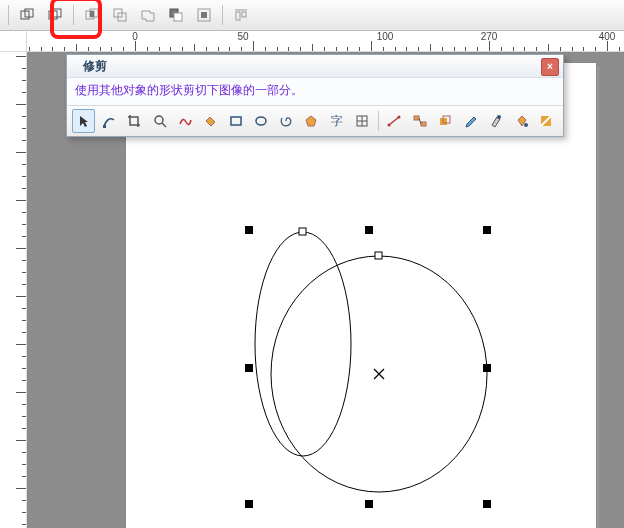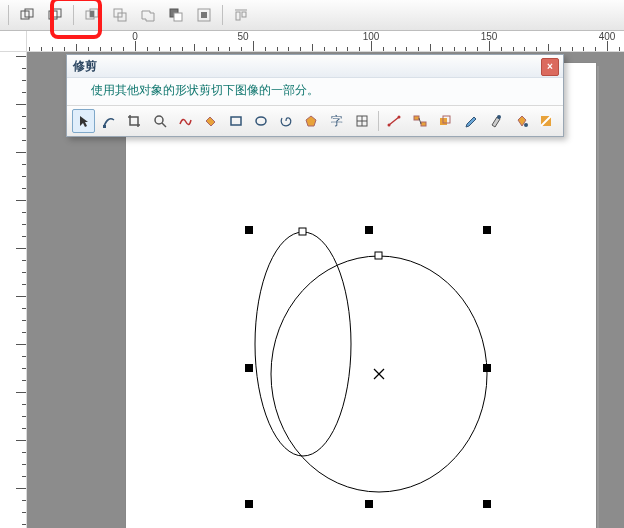--- a/index.html
+++ b/index.html
@@ -29,23 +29,23 @@
 .v-tick.minor{width:4px}
 
 .scroll-area{flex:1;position:relative;background:#8c8c8c;overflow:hidden}
 .page-shadow{position:absolute;left:102px;top:14px;width:470px;height:580px;background:#999}
 .page{position:absolute;left:98px;top:10px;width:470px;height:580px;background:#fff;border:1px solid #888}
 
 .canvas-svg{position:absolute;left:0;top:0}
 
 
 .tooltip-panel{position:absolute;left:66px;top:54px;width:496px;background:#fff;border:1px solid #9aa7b4;box-shadow:3px 3px 6px rgba(0,0,0,.25);z-index:20}
-.tp-title{height:22px;background:linear-gradient(#fdfdfd,#e9eef4);display:flex;align-items:center;padding:0 6px;font-weight:bold;color:#2b4560;position:relative;border-bottom:1px solid #d9e0e8}
+.tp-title{height:22px;background:linear-gradient(#fdfdfd,#e9eef4);display:flex;align-items:center;padding:0 16px;font-weight:bold;color:#2b4560;position:relative;border-bottom:1px solid #d9e0e8}
 .tp-close{position:absolute;right:4px;top:3px;width:16px;height:16px;background:#db6a5e;border:1px solid #b84e43;border-radius:2px;display:flex;align-items:center;justify-content:center;color:#fff;font-size:10px;line-height:1}
-.tp-desc{padding:4px 24px 6px;color:#0f766e;background:#fbfcfd}
+.tp-desc{padding:4px 8px 6px;color:#6d28d9;background:#fbfcfd}
 .tp-toolbar{height:30px;background:linear-gradient(#fdfdfd,#ebebeb);border-top:1px solid #d9d9d9;display:flex;align-items:center;padding:0 4px}
 .mini-btn{width:22px;height:22px;margin:0 1px;display:flex;align-items:center;justify-content:center;border:1px solid transparent;border-radius:2px}
 .mini-btn.active{border-color:#7fa8c9;background:#e0eefb}
 .mini-sep{width:1px;height:20px;background:#c5c5c5;margin:0 3px}
 
 svg{display:block}
 </style>
 </head>
 <body>
 
@@ -106,22 +106,22 @@
           <rect x="9" y="5" width="4" height="5" fill="none" stroke="#999"></rect>
         </svg>
     </div>
   </div>
 
   <div class="ruler-row">
     <div class="ruler-corner"></div>
     <div class="h-ruler" id="hruler">
       <span class="h-lab" style="left:108px">0</span>
       <span class="h-lab" style="left:216px">50</span>
-      <span class="h-lab" style="left:344px">100</span>
-      <span class="h-lab" style="left:462px">150</span>
+      <span class="h-lab" style="left:358px">100</span>
+      <span class="h-lab" style="left:462px">270</span>
       <span class="h-lab" style="left:580px">400</span>
     <div class="h-tick minor" style="left: 1.8px;"></div>
         <div class="h-tick minor" style="left: 13.6px;"></div>
         <div class="h-tick minor" style="left: 25.4px;"></div>
         <div class="h-tick minor" style="left: 37.2px;"></div>
         <div class="h-tick mid" style="left: 49px;"></div>
         <div class="h-tick minor" style="left: 60.8px;"></div>
         <div class="h-tick minor" style="left: 72.6px;"></div>
         <div class="h-tick minor" style="left: 84.4px;"></div>
         <div class="h-tick minor" style="left: 96.2px;"></div>

